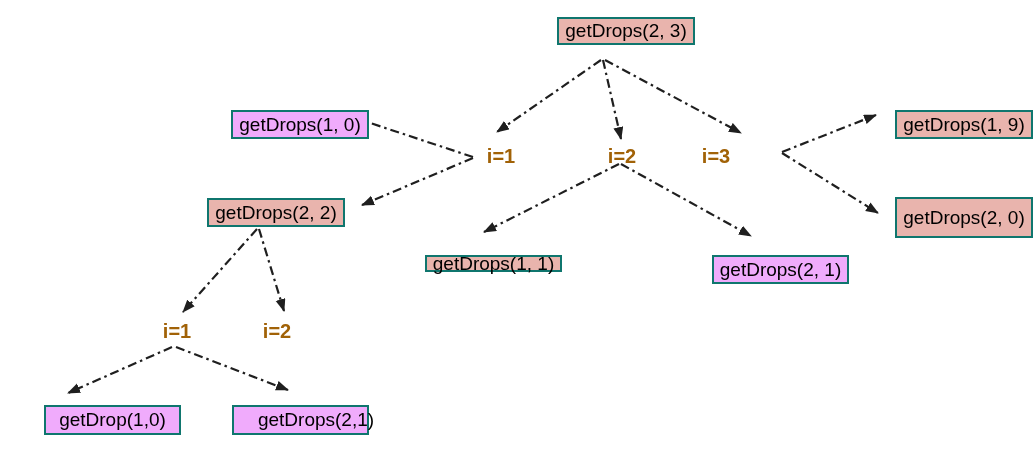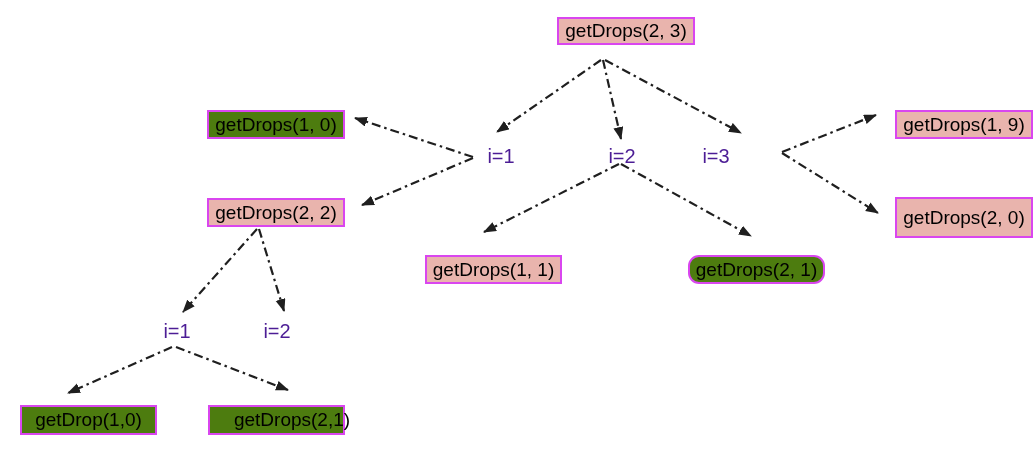--- a/index.html
+++ b/index.html
@@ -17,37 +17,38 @@
   }
   .arrow-layer {
     position: absolute;
     left: 0; top: 0;
     width: 1035px;
     height: 464px;
   }
   .node {
     position: absolute;
     box-sizing: border-box;
-    border: 2px solid #d946ef;
+    border: 2px solid #0f766e;
     display: flex;
     align-items: center;
     justify-content: center;
     font-size: 19px;
     color: #000000;
     white-space: nowrap;
     letter-spacing: 0px;
   }
   .node.pink  { background: #e9b4ad; }
-  .node.green { background: #4d7c0f; }
+  .node.green { background: #f0abfc; margin-left: 24px; }
   .edge-label {
     position: absolute;
     transform: translate(-50%, -50%);
     font-size: 20px;
-    color: #4c1d95;
+    color: #a16207;
     white-space: nowrap;
+    font-weight: bold;
   }
 </style>
 </head>
 <body>
 
 <div class="canvas">
   <svg class="arrow-layer" width="1035" height="464" viewBox="0 0 1035 464" xmlns="http://www.w3.org/2000/svg">
     <defs>
       <marker id="ah" markerUnits="userSpaceOnUse" markerWidth="13" markerHeight="11" refX="12" refY="5" orient="auto">
         <path d="M0,0 L13,5 L0,10 z" fill="#1f1f1f"></path>
@@ -68,22 +69,22 @@
         <line x1="172" y1="347" x2="68" y2="393" stroke="#1f1f1f" stroke-width="2.2" stroke-dasharray="9 4 2.5 4" marker-end="url(#ah)"></line>
         <line x1="176" y1="347" x2="288" y2="390" stroke="#1f1f1f" stroke-width="2.2" stroke-dasharray="9 4 2.5 4" marker-end="url(#ah)"></line>
       </g>
   </svg>
   <div id="node-layer">
       <div class="node pink" style="left: 557px; top: 17px; width: 138px; height: 28px;">getDrops(2, 3)</div>
       <div class="node green" style="left: 207px; top: 110px; width: 138px; height: 29px;">getDrops(1, 0)</div>
       <div class="node pink" style="left: 207px; top: 198px; width: 138px; height: 29px;">getDrops(2, 2)</div>
       <div class="node pink" style="left: 895px; top: 110px; width: 138px; height: 29px;">getDrops(1, 9)</div>
       <div class="node pink" style="left: 895px; top: 197px; width: 138px; height: 41px;">getDrops(2, 0)</div>
-      <div class="node pink" style="left: 425px; top: 255px; width: 137px; height: 29px;">getDrops(1, 1)</div>
-      <div class="node green" style="left: 688px; top: 255px; width: 137px; height: 29px; border-radius: 11px;">getDrops(2, 1)</div>
+      <div class="node pink" style="left: 425px; top: 255px; width: 137px; height: 17px;">getDrops(1, 1)</div>
+      <div class="node green" style="left: 688px; top: 255px; width: 137px; height: 29px;">getDrops(2, 1)</div>
       <div class="node green" style="left: 20px; top: 405px; width: 137px; height: 30px;">getDrop(1,0)</div>
       <div class="node green" style="left: 208px; top: 405px; width: 137px; height: 30px; padding-left: 31px;">getDrops(2,1)</div>
     </div>
   <div id="label-layer">
       <span class="edge-label" style="left: 501px; top: 156px;">i=1</span>
       <span class="edge-label" style="left: 622px; top: 156px;">i=2</span>
       <span class="edge-label" style="left: 716px; top: 156px;">i=3</span>
       <span class="edge-label" style="left: 177px; top: 331px;">i=1</span>
       <span class="edge-label" style="left: 277px; top: 331px;">i=2</span>
     </div>

